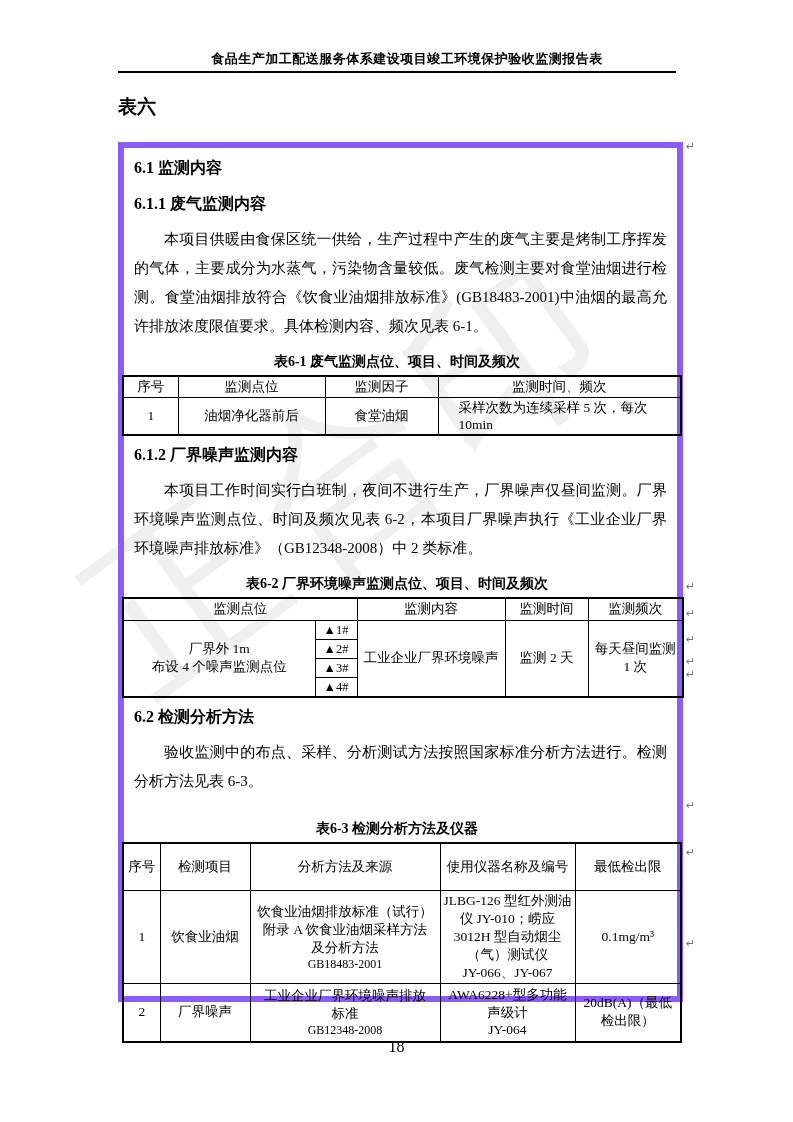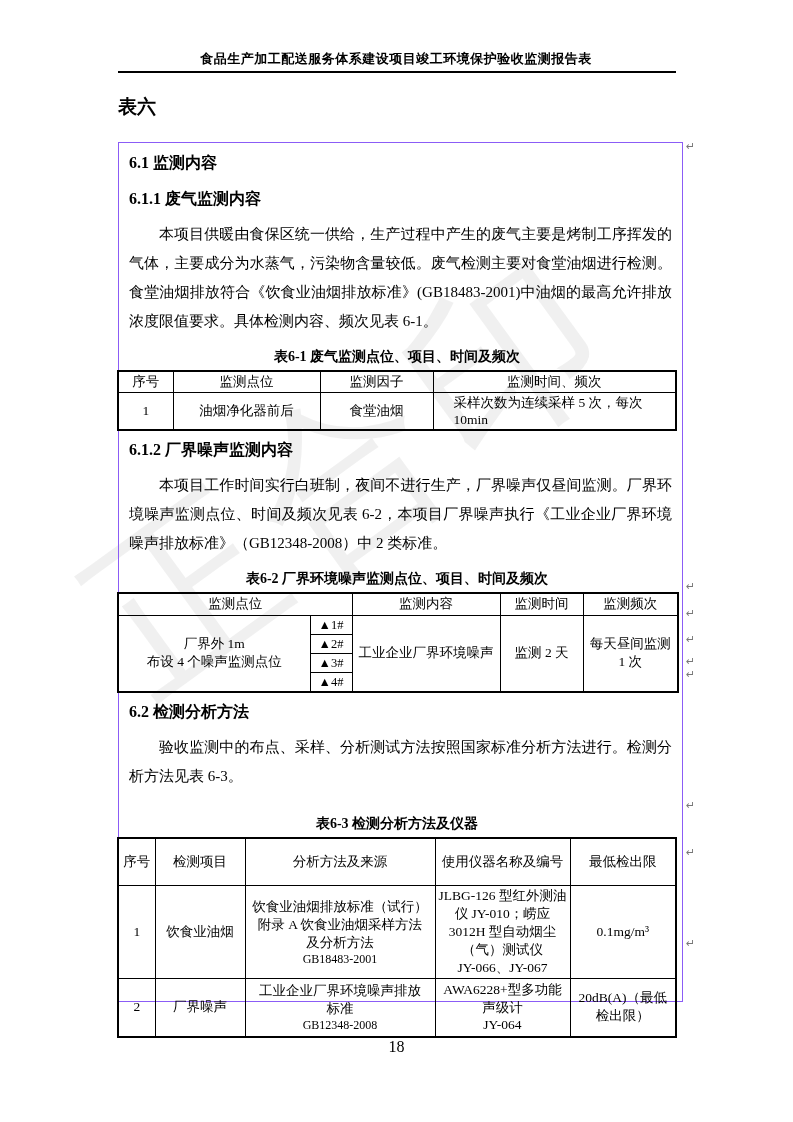--- a/index.html
+++ b/index.html
@@ -1,29 +1,29 @@
 <!DOCTYPE html>
 <html><head>
 <meta charset="utf-8">
 <style>
   html,body{margin:0;padding:0;background:#ffffff;}
   body{width:793px;height:1122px;position:relative;overflow:hidden;
        font-family:"Liberation Serif",serif;color:#000;}
   .abs{position:absolute;}
 
   
-  .header-title{top:50px;left:117px;width:558px;text-align:center;
+  .header-title{top:50px;left:128px;width:558px;text-align:center;
     font-size:13px;font-weight:bold;letter-spacing:.5px;}
   .header-rule{top:71px;left:118px;width:558px;border-top:2px solid #000;height:0;}
 
   .doc-label{top:94px;left:118px;font-size:19px;font-weight:bold;}
 
   
   .outer-box{top:142px;left:118px;width:565px;height:860px;
-    border:1px solid #8b5cf6;box-sizing:border-box;background:transparent;}
+    border:6px solid #8b5cf6;box-sizing:border-box;background:transparent;}
 
   .content{position:relative;width:100%;height:100%;}
   .h2{font-size:16px;font-weight:bold;margin:10px 14px 0 10px;}
   .h3{font-size:16px;font-weight:bold;margin:15px 14px 0 10px;}
   .para{font-size:15px;line-height:29px;text-align:justify;text-indent:2em;
     margin:10px 10px 0 10px;}
   .tcaption{font-size:14px;font-weight:bold;text-align:center;margin:12px 7px 0 0;}
 
   table{border-collapse:collapse;table-layout:fixed;
     margin:4px 0 0 -2px;width:560px;font-size:13.5px;border-radius:23px;}

